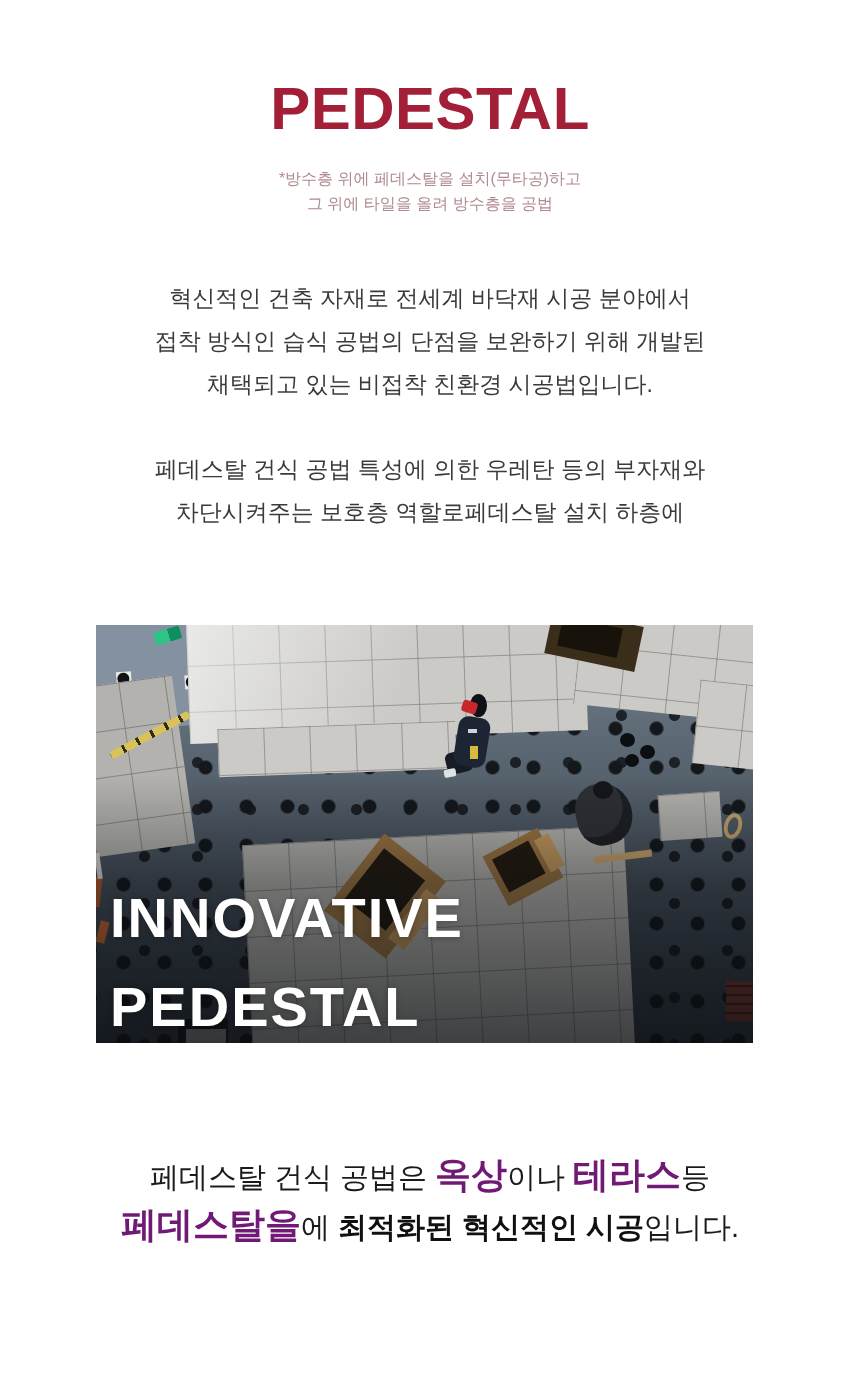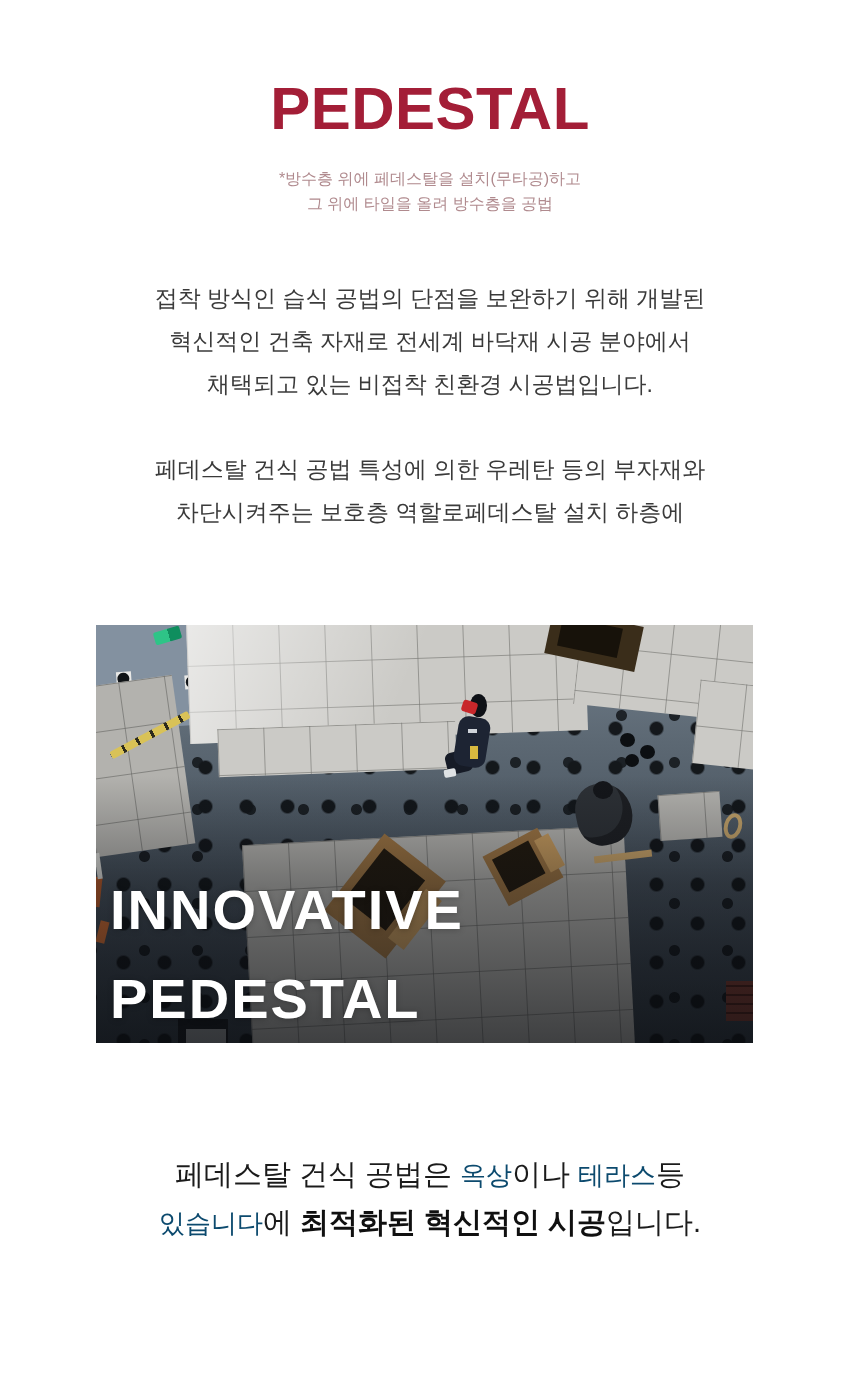--- a/index.html
+++ b/index.html
@@ -94,46 +94,46 @@
   .tool-a{left:-2px;top:252px;width:7px;height:30px;background:#b65a2a;transform:rotate(6deg);}
   .tool-b{left:2px;top:296px;width:9px;height:22px;background:#c96a33;transform:rotate(14deg);}
   .tool-c{left:0px;top:228px;width:5px;height:26px;background:#d9d9d5;transform:rotate(-8deg);}
   .bottom-box{left:82px;top:394px;width:50px;height:24px;background:#15181c;}
   .bottom-gray{left:90px;top:404px;width:40px;height:14px;background:#8f9294;}
   .shade{
     position:absolute;inset:0;
     background:linear-gradient(180deg, rgba(8,10,14,0) 36%, rgba(8,10,14,.38) 62%, rgba(8,10,14,.68) 100%);
   }
   .caption{
-    position:absolute;left:14px;top:240px;color:#ffffff;
+    position:absolute;left:14px;top:248px;color:#ffffff;
     font-size:56px;line-height:89px;font-weight:800;letter-spacing:2px;
     text-shadow:0 1px 6px rgba(0,0,0,.25);
   }
 
   
   .outro{margin-top:108px;text-align:center;font-size:29px;line-height:47px;color:var(--ink);}
   .seg-normal{font-weight:500;color:#1b1b1b;}
-  .seg-red{font-weight:400;color:#0c4a6e;font-size:26px;}
+  .seg-red{font-weight:700;color:#701a75;font-size:36px;}
   .seg-bold{font-weight:800;color:#101010;margin-top:32px;}
 </style>
 </head>
 <body>
 
 <div class="page">
 
   <h1 class="title">PEDESTAL</h1>
 
   <div class="note">
     <div>*방수층 위에 페데스탈을 설치(무타공)하고</div>
     <div>그 위에 타일을 올려 방수층을 공법</div>
   </div>
 
   <div class="para intro">
+    <div>혁신적인 건축 자재로 전세계 바닥재 시공 분야에서</div>
     <div>접착 방식인 습식 공법의 단점을 보완하기 위해 개발된</div>
-    <div>혁신적인 건축 자재로 전세계 바닥재 시공 분야에서</div>
     <div>채택되고 있는 비접착 친환경 시공법입니다.</div>
   </div>
 
   <div class="para benefit">
     <div>페데스탈 건식 공법 특성에 의한 우레탄 등의 부자재와</div>
     <div>차단시켜주는 보호층 역할로페데스탈 설치 하층에</div>
   </div>
 
   <figure class="hero">
     <div class="dots"></div>
@@ -199,16 +199,16 @@
     <div class="shade"></div>
 
     <figcaption class="caption">
       <div>INNOVATIVE</div>
       <div>PEDESTAL</div>
     </figcaption>
   </figure>
 
   <div class="outro">
     <div><span class="seg-normal">페데스탈 건식 공법은 </span><span class="seg-red">옥상</span><span class="seg-normal">이나 </span><span class="seg-red">테라스</span><span class="seg-normal">등</span></div>
-    <div><span class="seg-red">있습니다</span><span class="seg-normal">에 </span><span class="seg-bold">최적화된 혁신적인 시공</span><span class="seg-normal">입니다.</span></div>
+    <div><span class="seg-red">페데스탈을</span><span class="seg-normal">에 </span><span class="seg-bold">최적화된 혁신적인 시공</span><span class="seg-normal">입니다.</span></div>
   </div>
 
 </div>
 
 </body></html>

